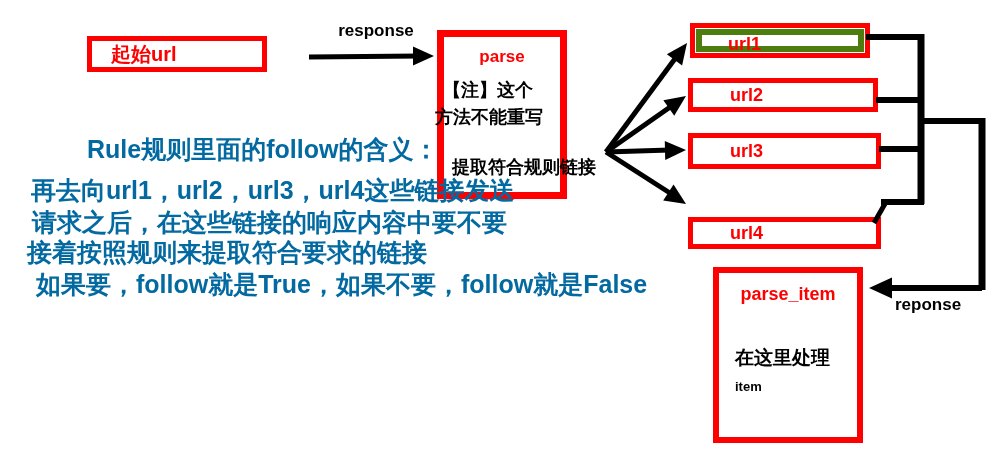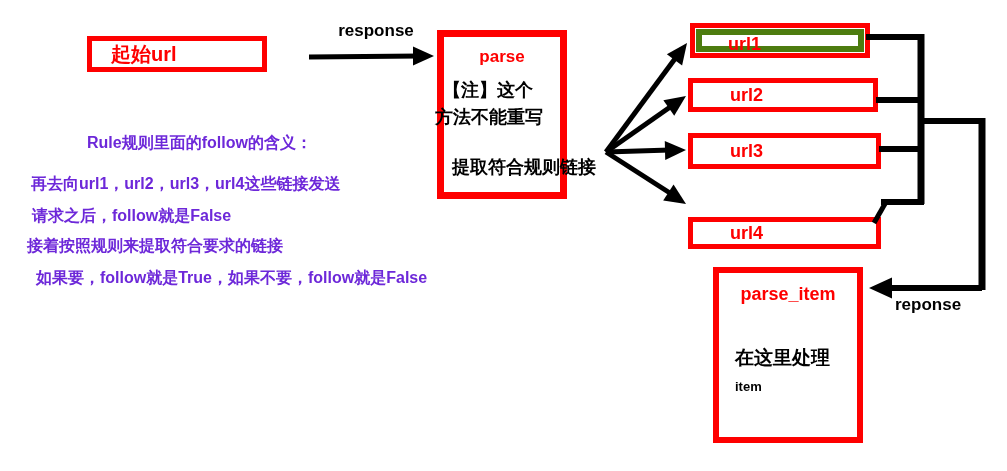--- a/index.html
+++ b/index.html
@@ -39,21 +39,21 @@
   .parse-item-box { left:713px; top:267px; width:150px; height:176px; border-width:6px; }
   .parse-item-box .title { position:absolute; left:0; top:11px; width:138px; text-align:center; font-size:18px; }
   .parse-item-box .body1 { position:absolute; left:16px; top:72px; font-size:19px; }
   .parse-item-box .body2 { position:absolute; left:16px; top:106px; font-size:13px; }
 
   
   .response-label { left:330px; top:21px; width:92px; text-align:center; font-size:17px; }
   .reponse-label  { left:895px; top:295px; width:84px; font-size:17px; }
 
   
-  .note-line { position:absolute; font-size:16px; color:#6d28d9; white-space:nowrap; }
+  .note-line { position:absolute; font-size:25px; color:#0369a1; white-space:nowrap; }
   .nl0 { left:87px; top:133px; }
   .nl1 { left:31px; top:174px; }
   .nl2 { left:32px; top:206px; }
   .nl3 { left:27px; top:236px; }
   .nl4 { left:36px; top:268px; }
 
   .connector-layer { position:absolute; left:0; top:0; width:1007px; height:471px; pointer-events:none; }
 </style>
 </head>
 <body>
@@ -91,21 +91,21 @@
   <div class="red-box parse-item-box">
     <div class="title red-label">parse_item</div>
     <div class="body1 blk">在这里处理</div>
     <div class="body2 blk">item</div>
   </div>
 
   <div class="abs blk reponse-label">reponse</div>
 
   <div class="note-line nl0">Rule规则里面的follow的含义：</div>
   <div class="note-line nl1">再去向url1，url2，url3，url4这些链接发送</div>
-  <div class="note-line nl2">请求之后，follow就是False</div>
+  <div class="note-line nl2">请求之后，在这些链接的响应内容中要不要</div>
   <div class="note-line nl3">接着按照规则来提取符合要求的链接</div>
   <div class="note-line nl4">如果要，follow就是True，如果不要，follow就是False</div>
 
   <svg class="connector-layer" viewBox="0 0 1007 471" xmlns="http://www.w3.org/2000/svg">
 
     <line x1="309" y1="57" x2="420" y2="56" stroke="#000" stroke-width="5"></line>
     <polygon points="0,0 -21,-9.5 -21,9.5" transform="translate(434,56)" fill="#000"></polygon>
 
     <line x1="606" y1="152" x2="677" y2="56" stroke="#000" stroke-width="5"></line>
     <polygon points="0,0 -21,-9.5 -21,9.5" transform="translate(687,43) rotate(-53.4)" fill="#000"></polygon>

